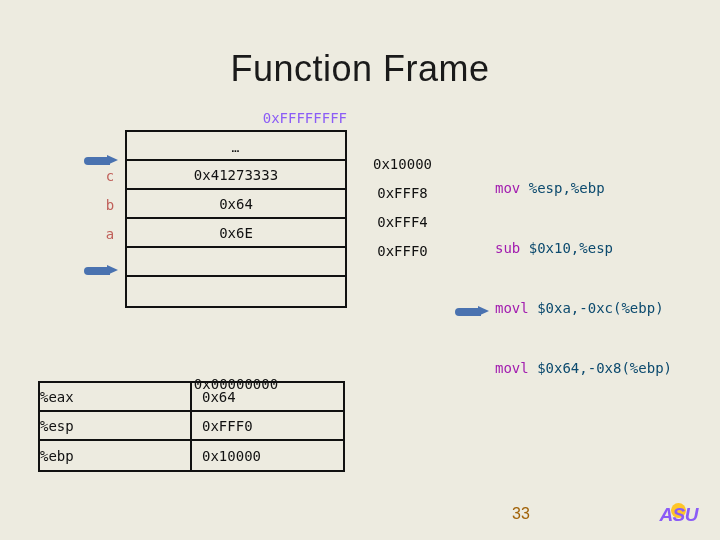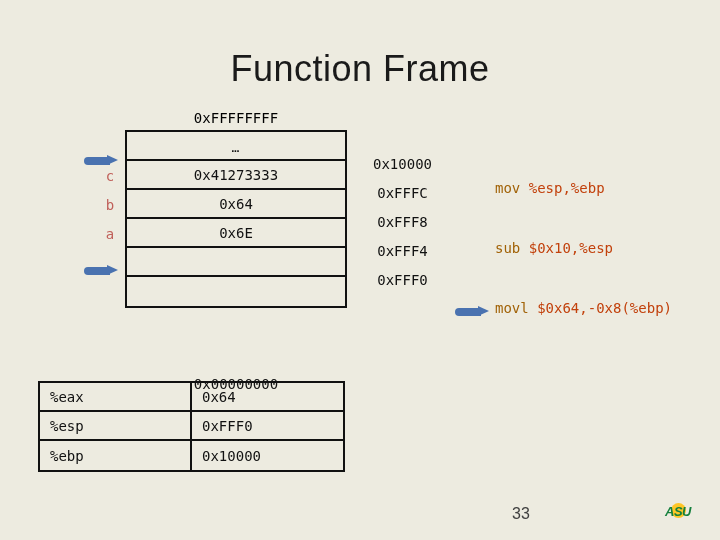--- a/index.html
+++ b/index.html
@@ -34,24 +34,24 @@
     letter-spacing: 0.5px;
     font-family: "Liberation Sans", sans-serif;
   }
 
   
   .mem-top-label {
     position: absolute;
     left: 125px;
     top: 110px;
     width: 222px;
-    text-align: center;
-    font-family: "DejaVu Sans Mono", monospace;
-    font-size: 14px;
-    color: #000000;
+    text-align: right;
+    font-family: "DejaVu Sans Mono", monospace;
+    font-size: 14px;
+    color: #8b5cf6;
   }
   .mem-bottom-label {
     position: absolute;
     left: 125px;
     top: 332px;
     width: 222px;
     text-align: center;
     font-family: "DejaVu Sans Mono", monospace;
     font-size: 14px;
     color: #111;
@@ -152,22 +152,22 @@
     top: 138px;
     font-family: "DejaVu Sans Mono", monospace;
     font-size: 14px;
     line-height: 20px;
     color: #111;
     white-space: pre;
   }
   .asm-line {
     white-space: pre;
   }
-  .asm-mn { color: #a16207; }
-  .asm-op { color: #c2410c; }
+  .asm-mn { color: #a21caf; }
+  .asm-op { color: #0c4a6e; }
 
   
   .reg-table {
     position: absolute;
     left: 38px;
     top: 381px;
     width: 307px;
     border: 2px solid #111;
     border-collapse: collapse;
     box-sizing: border-box;
@@ -180,21 +180,21 @@
   }
   .reg-row:last-child {
     border-bottom: none;
   }
   .reg-name {
     width: 152px;
     border-right: 2px solid #111;
     box-sizing: border-box;
     display: flex;
     align-items: center;
-    padding-left: 10px;
+    padding-left: 0;
     font-family: "DejaVu Sans Mono", monospace;
     font-size: 14px;
     color: #111;
   }
   .reg-val {
     flex: 1;
     display: flex;
     align-items: center;
     padding-left: 10px;
     font-family: "DejaVu Sans Mono", monospace;
@@ -209,40 +209,40 @@
     top: 509px;
     font-size: 11px;
     color: #8b8b80;
     font-family: "Liberation Sans", sans-serif;
   }
   .page-number {
     position: absolute;
     left: 512px;
     top: 505px;
     font-size: 16px;
-    color: #404040;
+    color: #a16207;
     font-family: "Liberation Sans", sans-serif;
   }
   .asu-logo {
     position: absolute;
     left: 658px;
     top: 502px;
     width: 40px;
     height: 22px;
   }
   .asu-logo .asu-text {
     position: absolute;
     left: 0;
     top: 2px;
     width: 40px;
-    text-align: center;
-    font-size: 13px;
+    text-align: right;
+    font-size: 19px;
     font-weight: bold;
     font-style: italic;
-    color: #15803d;
+    color: #8b5cf6;
     font-family: "Liberation Sans", sans-serif;
     letter-spacing: -0.5px;
     z-index: 2;
   }
   .asu-logo .asu-sun {
     position: absolute;
     left: 13px;
     top: 1px;
     width: 15px;
     height: 15px;
@@ -283,29 +283,29 @@
     <span class="shaft"></span>
     <span class="head"></span>
   </div>
   <div class="arrow arrow-code">
     <span class="shaft"></span>
     <span class="head"></span>
   </div>
 
   <div class="addr-list">
     <div class="addr-item">0x10000</div>
-    <div class="addr-item">0xFFFC</div>
     <div class="addr-item">0xFFF8</div>
     <div class="addr-item">0xFFF4</div>
     <div class="addr-item">0xFFF0</div>
   </div>
 
   <div class="asm-block">
     <div class="asm-line"><span class="asm-mn">mov </span><span class="asm-op">%esp,%ebp</span></div>
     <div class="asm-line"><span class="asm-mn">sub </span><span class="asm-op">$0x10,%esp</span></div>
+    <div class="asm-line"><span class="asm-mn">movl </span><span class="asm-op">$0xa,-0xc(%ebp)</span></div>
     <div class="asm-line"><span class="asm-mn">movl </span><span class="asm-op">$0x64,-0x8(%ebp)</span></div>
     <div class="asm-line"></div>
     
   </div>
 
   <div class="reg-table">
     <div class="reg-row">
       <div class="reg-name">%eax</div>
       <div class="reg-val">0x64</div>
     </div>

